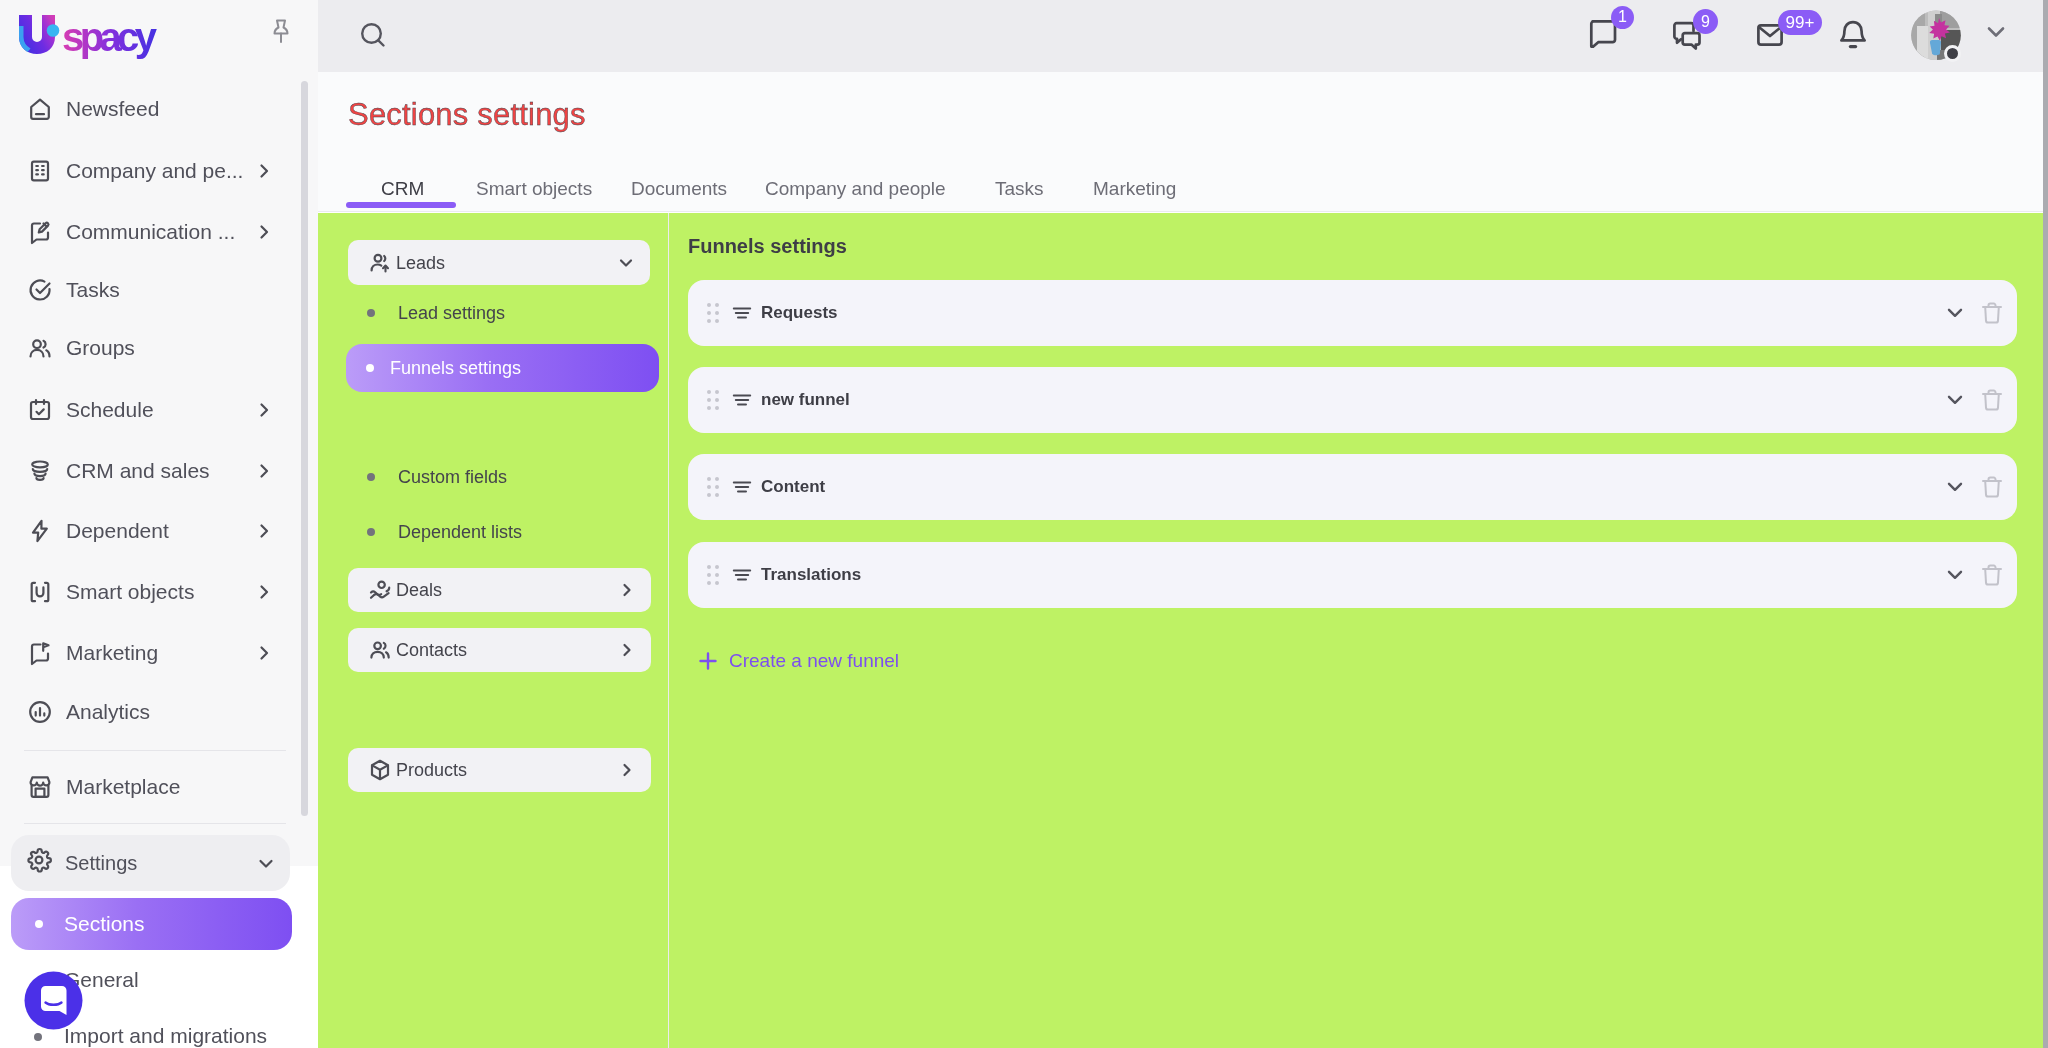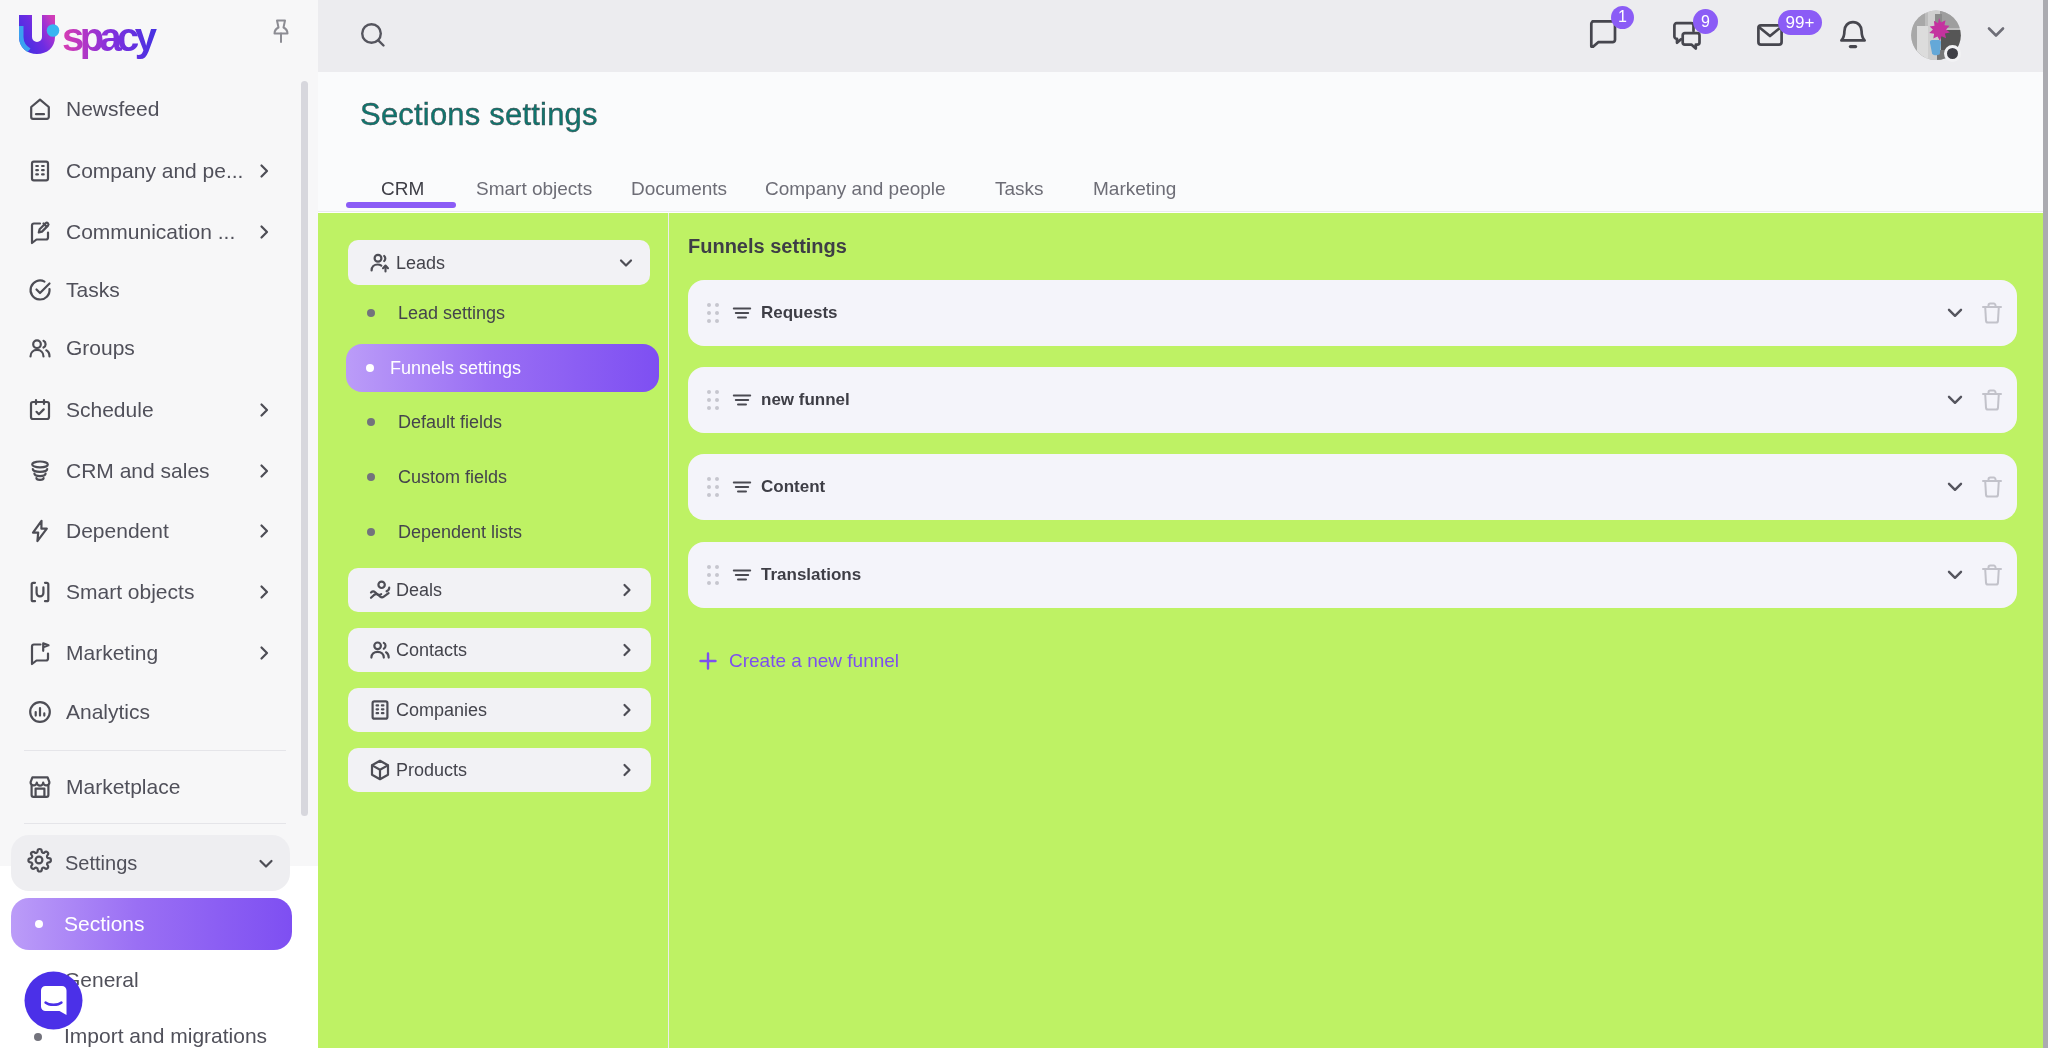--- a/index.html
+++ b/index.html
@@ -21,21 +21,21 @@
      background:linear-gradient(90deg,#bb9cf8 0%, #9a6ff4 45%, #7e4ff2 100%); }
   .bullet { position:absolute; width:8px; height:8px; border-radius:50%; }
 
   
   #topbar { position:absolute; left:318px; top:0; width:1730px; height:72px; background:#ececef; }
   .badge { position:absolute; background:#8b5cf6; color:#fff; font-size:16px; font-weight:400;
     display:flex; align-items:center; justify-content:center; border-radius:13px; }
 
   
   #pagehead { position:absolute; left:318px; top:72px; width:1730px; height:140px; background:#fafbfc; border-bottom:1px solid #ebebef;}
-  #title { position:absolute; left:42px; top:25px; font-size:31px; font-weight:500; color:#0f766e; letter-spacing:0.2px;text-align:center; -webkit-text-stroke:0.4px #3e3e46;}
+  #title { position:absolute; left:30px; top:25px; font-size:31px; font-weight:500; color:#ef4444; letter-spacing:0.2px;text-align:center; -webkit-text-stroke:0.4px #3e3e46;}
   .tab { position:absolute; top:106px; font-size:19px; color:#6d6d76; }
   .tab.active { color:#3e3e46; font-weight:500; }
   #tabline { position:absolute; left:28px; top:130px; width:110px; height:6px; border-radius:4px; background:#8b5cf6; }
 
   
   #content { position:absolute; left:318px; top:213px; width:1730px; height:891px; background:#bef264; }
   #vdiv { position:absolute; left:350px; top:0; width:1px; height:835px; background:#ebebef; }
 
   .gpill { position:absolute; left:30px; width:303px; height:44px; background:#f2f2f5; border-radius:10px; }
   .gpill .ic { position:absolute; left:20px; top:50%; transform:translateY(-50%); width:24px; height:24px; }
@@ -354,24 +354,20 @@
       </svg>
   </div>
   <div class="subitem" style="top:85px;">
       <div class="dot"></div>
       <div class="tx">Lead settings</div>
     </div>
   <div id="funsel">
     <div class="bullet" style="left:20px; top:20px; background:#fff;"></div>
     <div class="abs" style="left:44px; top:50%; transform:translateY(-50%); font-size:18px; color:#fff;">Funnels settings</div>
   </div>
-  <div class="subitem" style="top:194px;">
-      <div class="dot"></div>
-      <div class="tx">Default fields</div>
-    </div>
   <div class="subitem" style="top:249px;">
       <div class="dot"></div>
       <div class="tx">Custom fields</div>
     </div>
   <div class="subitem" style="top:304px;">
       <div class="dot"></div>
       <div class="tx">Dependent lists</div>
     </div>
   <div class="gpill" style="top:355px;">
     <svg class="ic" viewBox="0 0 24 24">
@@ -394,32 +390,20 @@
           <path d="M3.4 19.6 c0-3.5 2.7-5.8 6.2-5.8 s6.2 2.3 6.2 5.8"></path>
           <path d="M15.8 4.9 a3.3 3.3 0 0 1 0 5.8"></path>
           <path d="M18 14.3 c1.7.9 2.7 2.9 2.7 5.3"></path>
         </g>
       </svg>
     <div class="tx">Contacts</div>
     <svg class="ch" viewBox="0 0 16 16">
         <path d="M5.5 3 L10.5 8 L5.5 13" class="sic" stroke-width="2"></path>
       </svg>
   </div>
-  <div class="gpill" style="top:475px;">
-    <svg class="ic" viewBox="0 0 24 24">
-        <g class="sic" stroke-width="2">
-          <rect x="4.6" y="3.4" width="14.8" height="17.2" rx="1.7"></rect>
-          <path d="M8.6 7.4 h1.5 M13.9 7.4 h1.5 M8.6 11.3 h1.5 M13.9 11.3 h1.5 M8.6 15.2 h1.5 M13.9 15.2 h1.5"></path>
-        </g>
-      </svg>
-    <div class="tx">Companies</div>
-    <svg class="ch" viewBox="0 0 16 16">
-        <path d="M5.5 3 L10.5 8 L5.5 13" class="sic" stroke-width="2"></path>
-      </svg>
-  </div>
   <div class="gpill" style="top:535px;">
     <svg class="ic" viewBox="0 0 24 24">
         <g class="sic" stroke-width="2">
           <path d="M12 2.8 l8 4.4 v9.6 l-8 4.4 -8-4.4 V7.2 Z"></path>
           <path d="M4.2 7.4 L12 11.7 l7.8-4.3 M12 11.7 V21"></path>
         </g>
       </svg>
     <div class="tx">Products</div>
     <svg class="ch" viewBox="0 0 16 16">
         <path d="M5.5 3 L10.5 8 L5.5 13" class="sic" stroke-width="2"></path>

